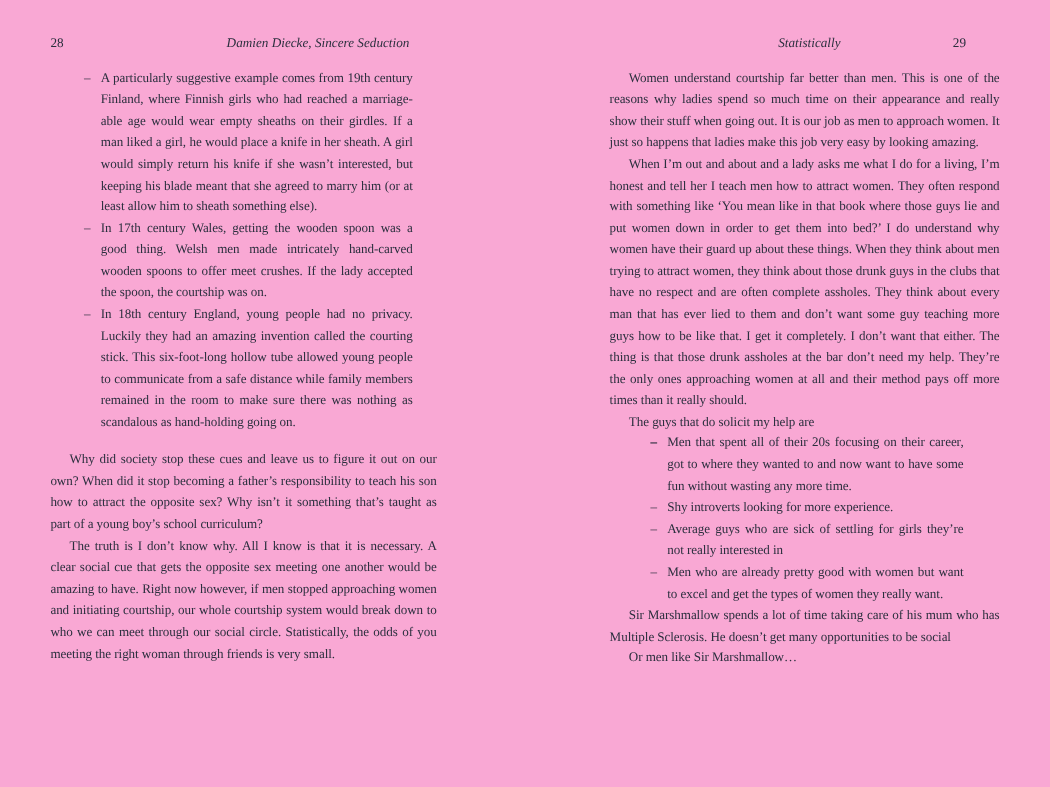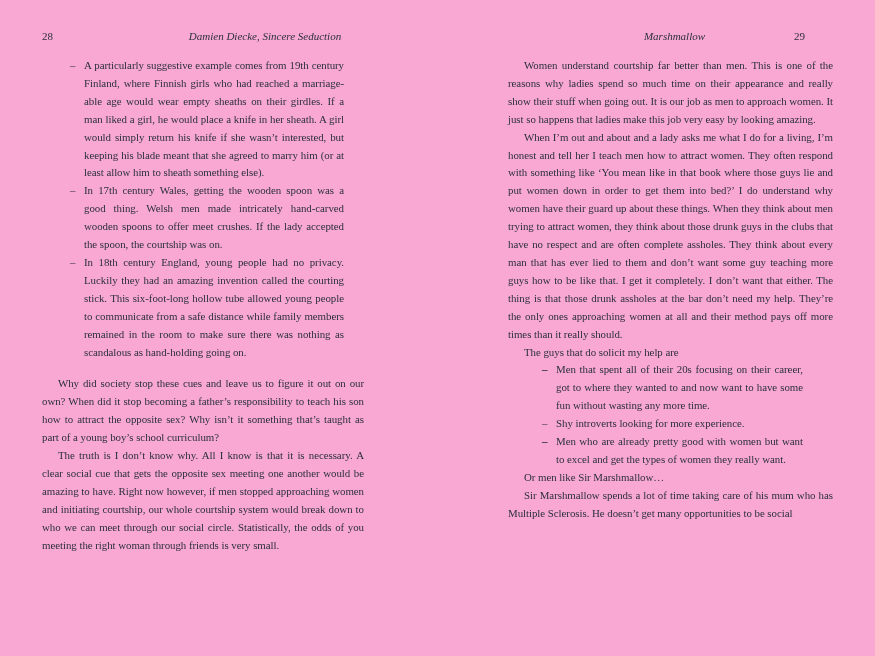--- a/index.html
+++ b/index.html
@@ -107,46 +107,47 @@
         </ul>
         <p class="para gap-top">Why did society stop these cues and leave us to figure it out on our own? When did it stop becoming a father’s responsibility to teach his son how to attract the opposite sex? Why isn’t it something that’s taught as part of a young boy’s school curriculum?</p>
         <p class="para">The truth is I don’t know why. All I know is that it is necessary. A clear social cue that gets the opposite sex meeting one another would be amazing to have. Right now however, if men stopped approaching women and initiating courtship, our whole courtship system would break down to who we can meet through our social circle. Statistically, the odds of you meeting the right woman through friends is very small.</p>
       </div>
     </div>
   </section>
 
   <section class="page page-right">
     <div class="page-inner">
       <header class="page-header">
-        <span class="running-head rh-right">Marshmallow</span>
+        <span class="running-head rh-right">Statistically</span>
         <span class="folio folio-right">29</span>
       </header>
       <div class="body-text">
         <p class="para">Women understand courtship far better than men. This is one of the reasons why ladies spend so much time on their appearance and really show their stuff when going out. It is our job as men to approach women. It just so happens that ladies make this job very easy by looking amazing.</p>
         <p class="para">When I’m out and about and a lady asks me what I do for a living, I’m honest and tell her I teach men how to attract women. They often respond with something like ‘You mean like in that book where those guys lie and put women down in order to get them into bed?’ I do understand why women have their guard up about these things. When they think about men trying to attract women, they think about those drunk guys in the clubs that have no respect and are often complete assholes. They think about every man that has ever lied to them and don’t want some guy teaching more guys how to be like that. I get it completely. I don’t want that either. The thing is that those drunk assholes at the bar don’t need my help. They’re the only ones approaching women at all and their method pays off more times than it really should.</p>
         <p class="para">The guys that do solicit my help are</p>
         <ul class="bullet-list list-right">
           <li class="bullet-item">
             <span class="dash">–</span>
           </li>
           <li class="bullet-item">
             <span class="dash">–</span>
             <span class="bullet-text">Men that spent all of their 20s focusing on their career, got to where they wanted to and now want to have some fun without wasting any more time.</span>
           </li>
           <li class="bullet-item">
             <span class="dash">–</span>
             <span class="bullet-text">Shy introverts looking for more experience.</span>
           </li>
           <li class="bullet-item">
             <span class="dash">–</span>
+            <span class="bullet-text">Average guys who are sick of settling for girls they’re not really interested in</span>
           </li>
           <li class="bullet-item">
             <span class="dash">–</span>
             <span class="bullet-text">Men who are already pretty good with women but want to excel and get the types of women they really want.</span>
           </li>
         </ul>
+        <p class="para">Sir Marshmallow spends a lot of time taking care of his mum who has Multiple Sclerosis. He doesn’t get many opportunities to be social</p>
         <p class="para">Or men like Sir Marshmallow…</p>
-        <p class="para">Sir Marshmallow spends a lot of time taking care of his mum who has Multiple Sclerosis. He doesn’t get many opportunities to be social</p>
       </div>
     </div>
   </section>
 
 </div>
 
 </body></html>

